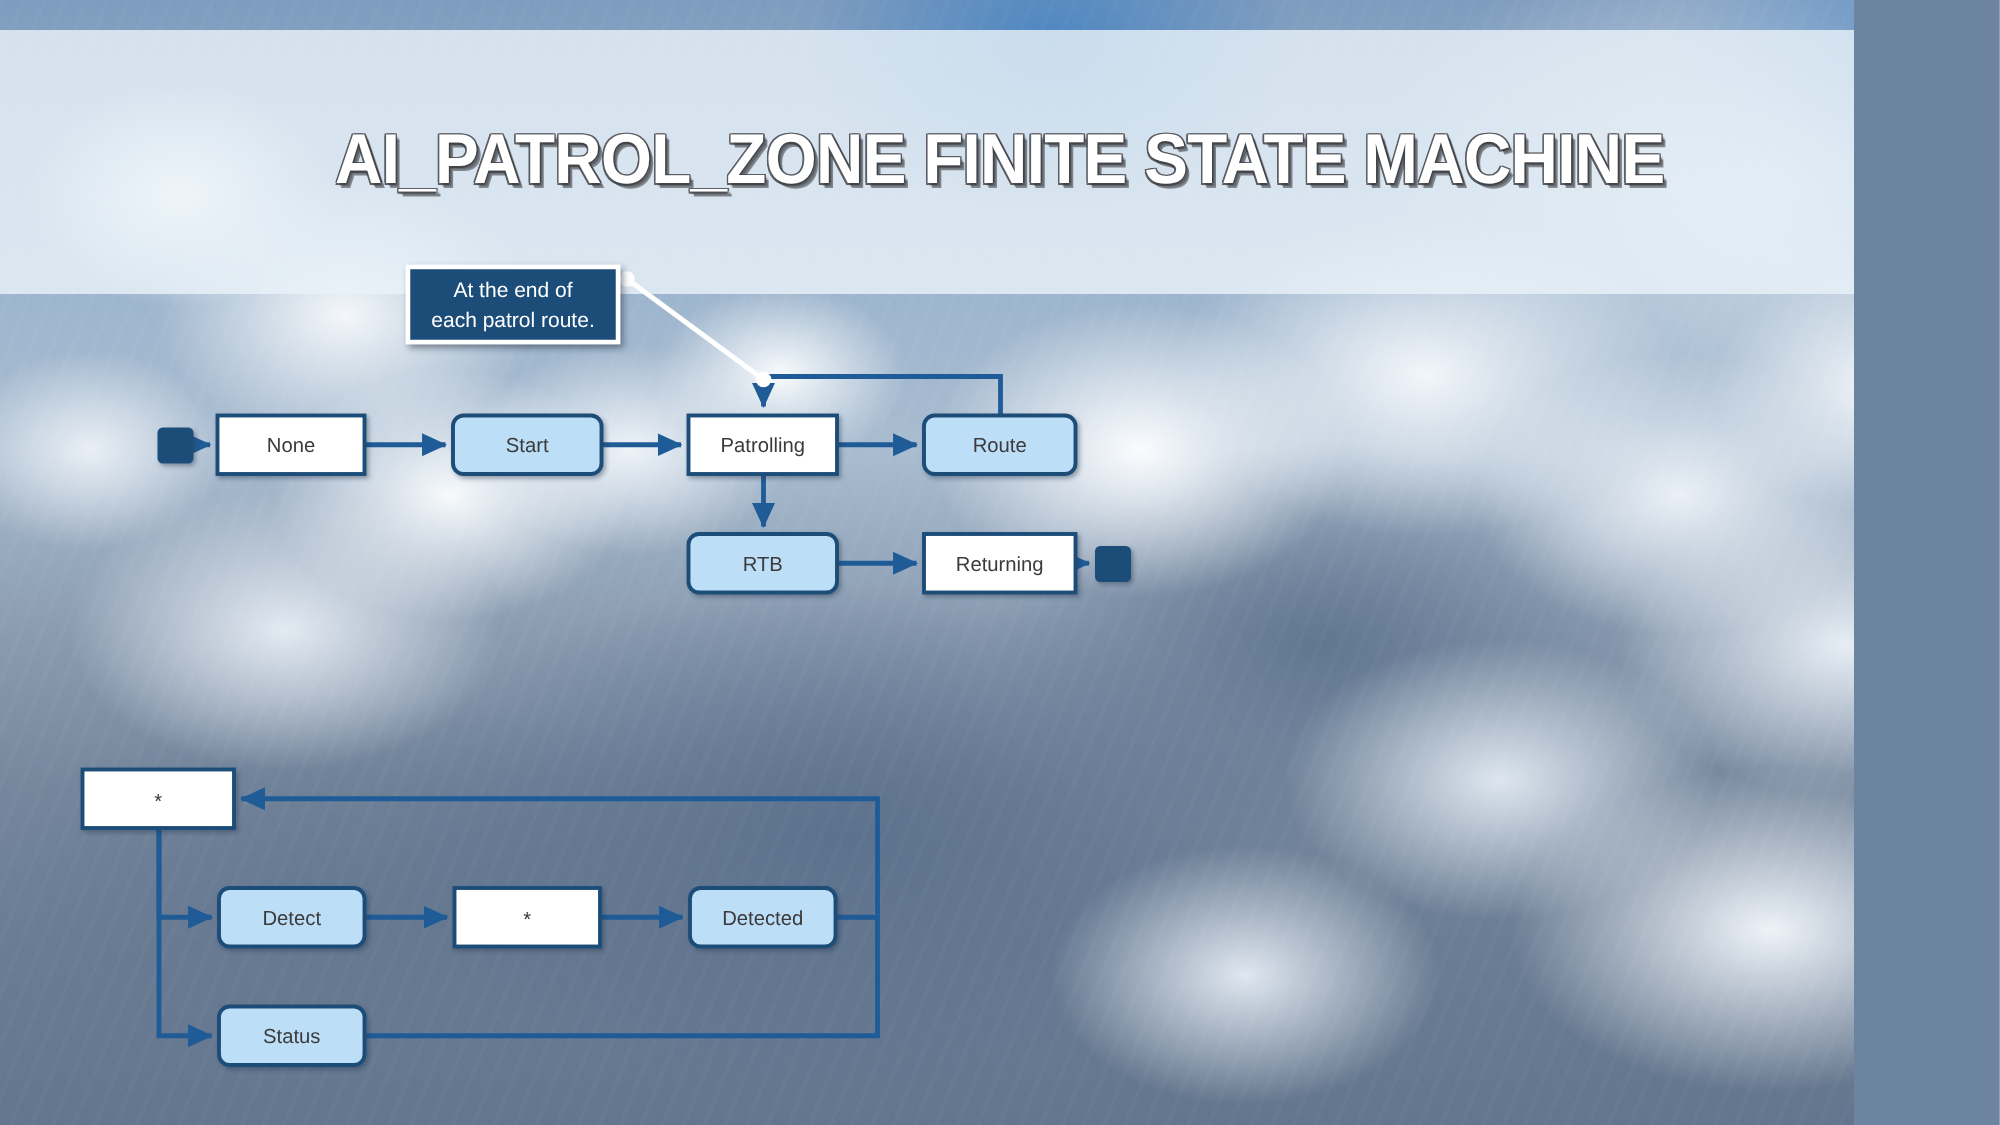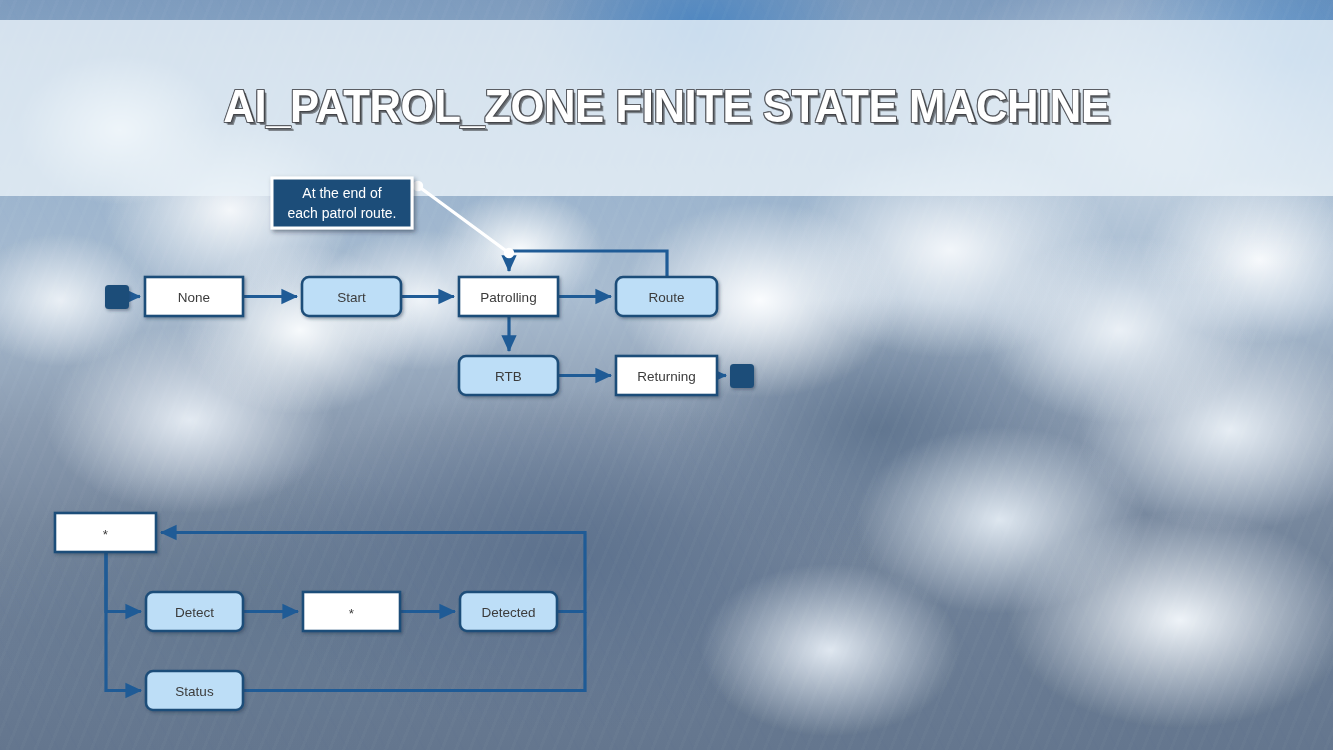--- a/index.html
+++ b/index.html
@@ -2,21 +2,21 @@
 <html><head>
 <meta charset="utf-8">
 <title>AI_PATROL_ZONE Finite State Machine</title>
 <style>
   html,body{margin:0;padding:0;}
   body{
     width:1333px;height:750px;overflow:hidden;
     font-family:"Liberation Sans","DejaVu Sans",sans-serif;
     background:#6d84a0;position:relative;
   }
-  #stage{position:absolute;inset:0;width:1333px;height:750px;overflow:hidden;}
+  #stage{position:absolute;inset:0;width:1236px;height:750px;overflow:hidden;}
 
   
   #sky{position:absolute;inset:0;
     background:
       
       radial-gradient(ellipse 380px 240px at 1180px 120px, rgba(255,255,255,.55), rgba(255,255,255,0) 70%),
       
       radial-gradient(ellipse 260px 180px at 1290px 60px, #3a78b8 0%, rgba(58,120,184,0) 72%),
       radial-gradient(ellipse 220px 150px at 700px 30px, #4e86c0 0%, rgba(78,134,192,0) 75%),
       

